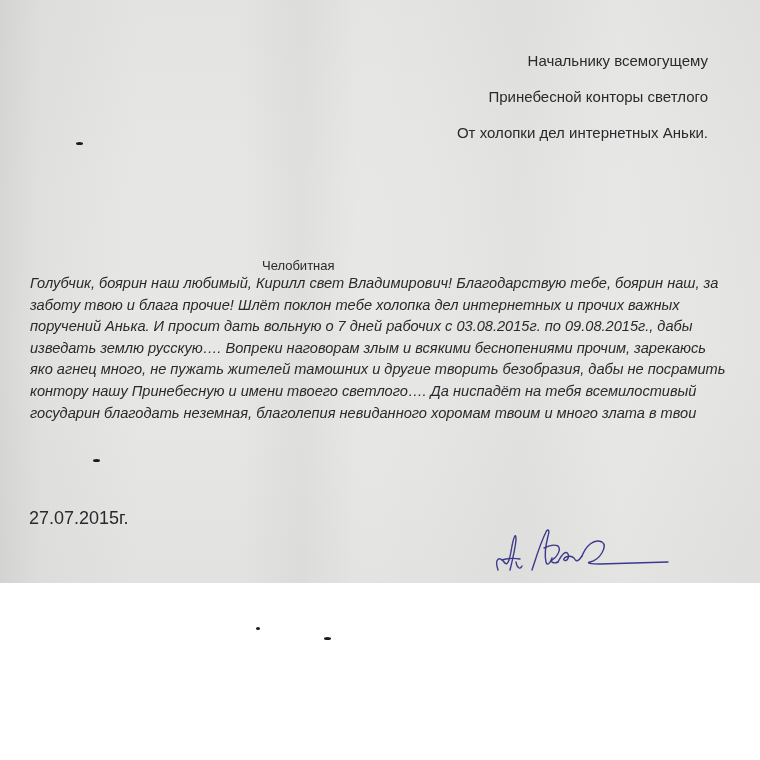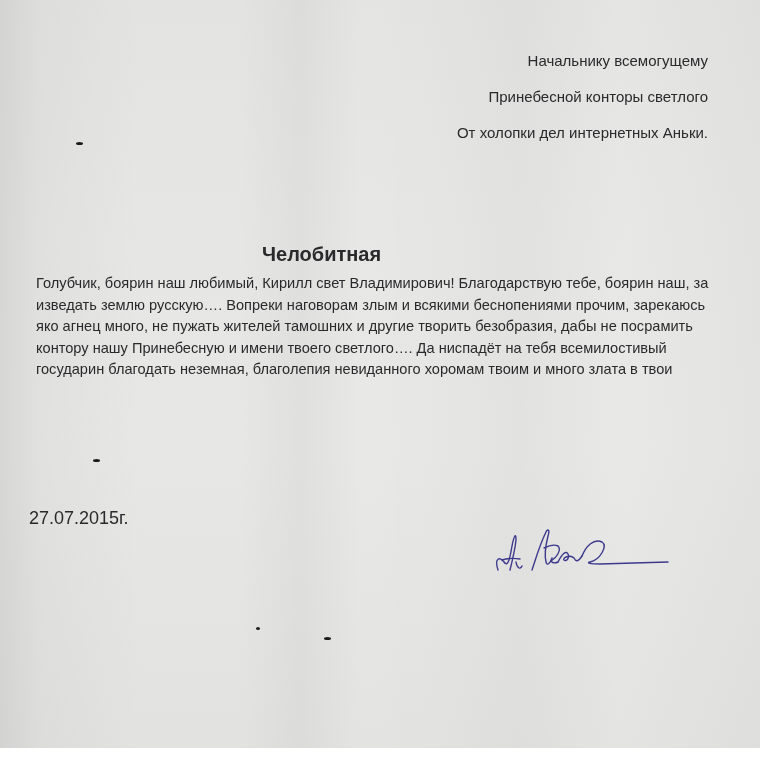--- a/index.html
+++ b/index.html
@@ -10,21 +10,21 @@
       width: 760px;
       height: 760px;
       overflow: hidden;
       position: relative;
       font-family: "Liberation Sans", "DejaVu Sans", sans-serif;
       color: #2a2a2c;
     }
     .paper {
       position: absolute;
       left: 0; top: 0;
-      width: 760px; height: 748px;
+      width: 760px; height: 583px;
       background:
         linear-gradient(90deg,
           rgba(150,150,150,0.20) 0px,
           rgba(170,170,170,0.10) 40px,
           rgba(255,255,255,0.00) 140px,
           rgba(255,255,255,0.00) 240px,
           rgba(160,160,160,0.10) 300px,
           rgba(255,255,255,0.05) 360px,
           rgba(255,255,255,0.00) 420px,
           rgba(170,170,170,0.08) 520px,
@@ -44,32 +44,32 @@
       font-size: 15px;
       line-height: 18px;
     }
     .addressee div {
       margin-bottom: 18px;
       white-space: nowrap;
     }
     .title {
       position: absolute;
       left: 262px;
-      top: 243px;
-      font-size: 20px;
+      top: 258px;
+      font-size: 13px;
       white-space: nowrap;
-      font-weight: bold;
     }
     .body-text {
       position: absolute;
-      left: 36px;
+      left: 30px;
       top: 273px;
       width: 700px;
       font-size: 14.6px;
       line-height: 21.6px;
+      font-style: italic;
     }
     .body-text div {
       white-space: nowrap;
     }
     .date {
       position: absolute;
       left: 29px;
       top: 508px;
       font-size: 18px;
       white-space: nowrap;
@@ -100,20 +100,22 @@
   <div class="addressee">
     <div>Начальнику всемогущему</div>
     <div>Принебесной  конторы светлого</div>
     <div>От холопки дел интернетных Аньки.</div>
   </div>
 
   <div class="title">Челобитная</div>
 
   <div class="body-text">
     <div>Голубчик, боярин наш любимый, Кирилл свет Владимирович! Благодарствую тебе, боярин наш, за</div>
+    <div>заботу твою и блага прочие! Шлёт поклон тебе холопка дел интернетных и прочих важных</div>
+    <div>поручений Анька. И просит дать вольную о 7 дней рабочих с 03.08.2015г. по 09.08.2015г., дабы</div>
     <div>изведать землю русскую…. Вопреки наговорам злым и всякими беснопениями прочим, зарекаюсь</div>
     <div>яко агнец много, не пужать жителей тамошних и другие творить безобразия, дабы не посрамить</div>
     <div>контору нашу  Принебесную и имени твоего светлого…. Да ниспадёт на тебя всемилостивый</div>
     <div>государин благодать неземная, благолепия невиданного  хоромам твоим и много злата в твои</div>
   </div>
 
   <div class="date">27.07.2015г.</div>
 
   <svg class="signature" viewBox="0 0 180 60" xmlns="http://www.w3.org/2000/svg">
     <g fill="none" stroke="#3d3a8c" stroke-width="1.4" stroke-linecap="round" stroke-linejoin="round">

